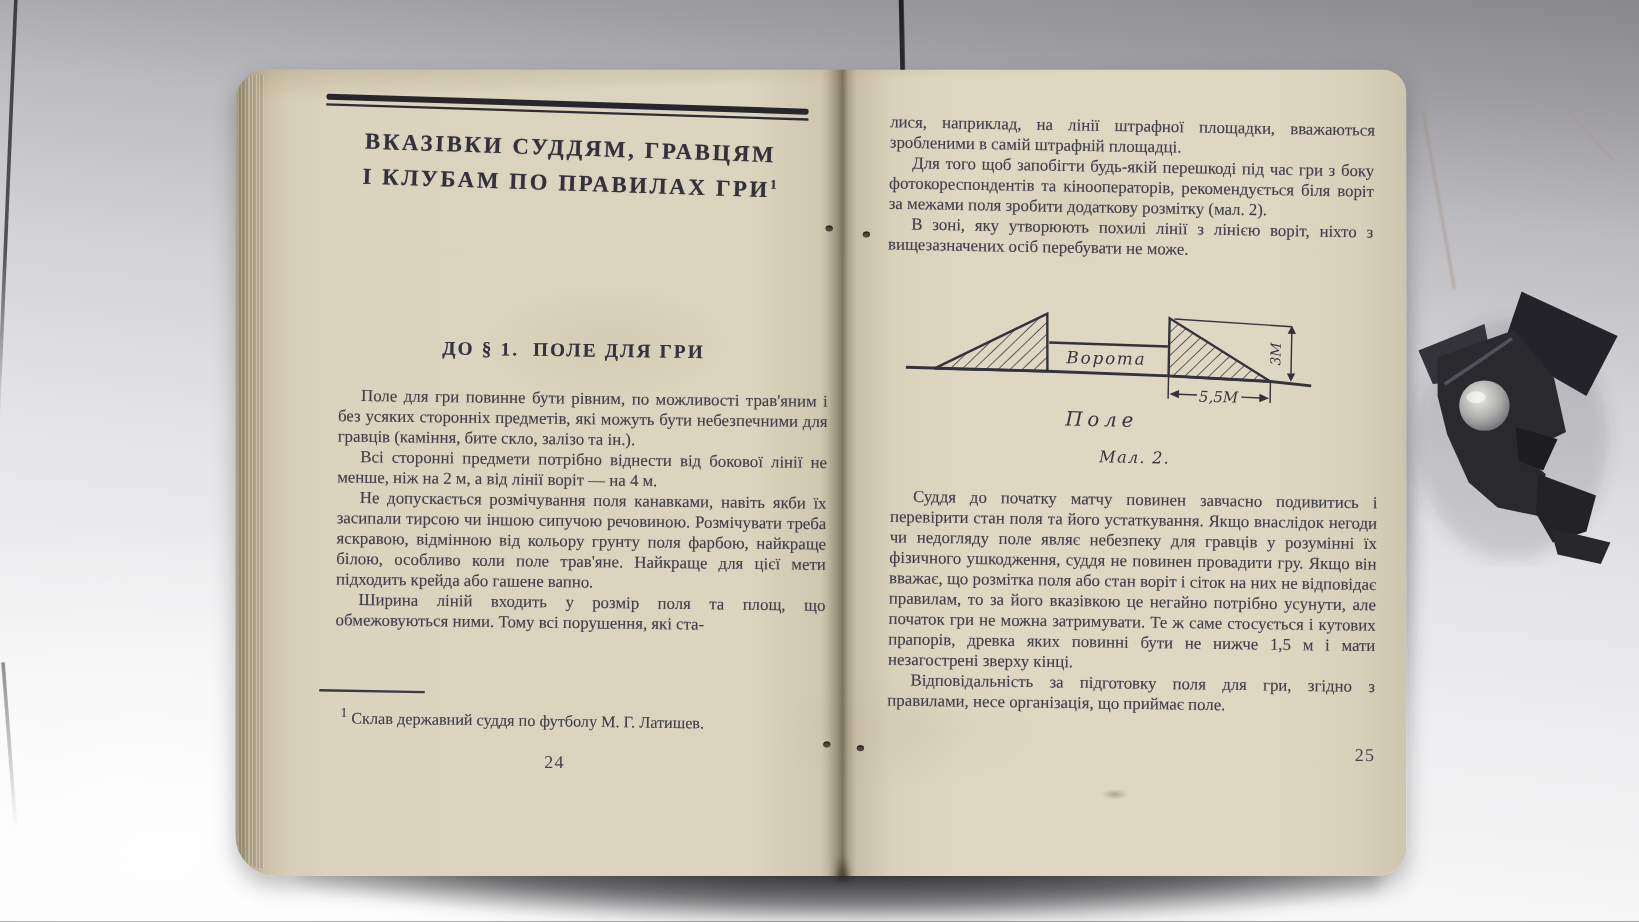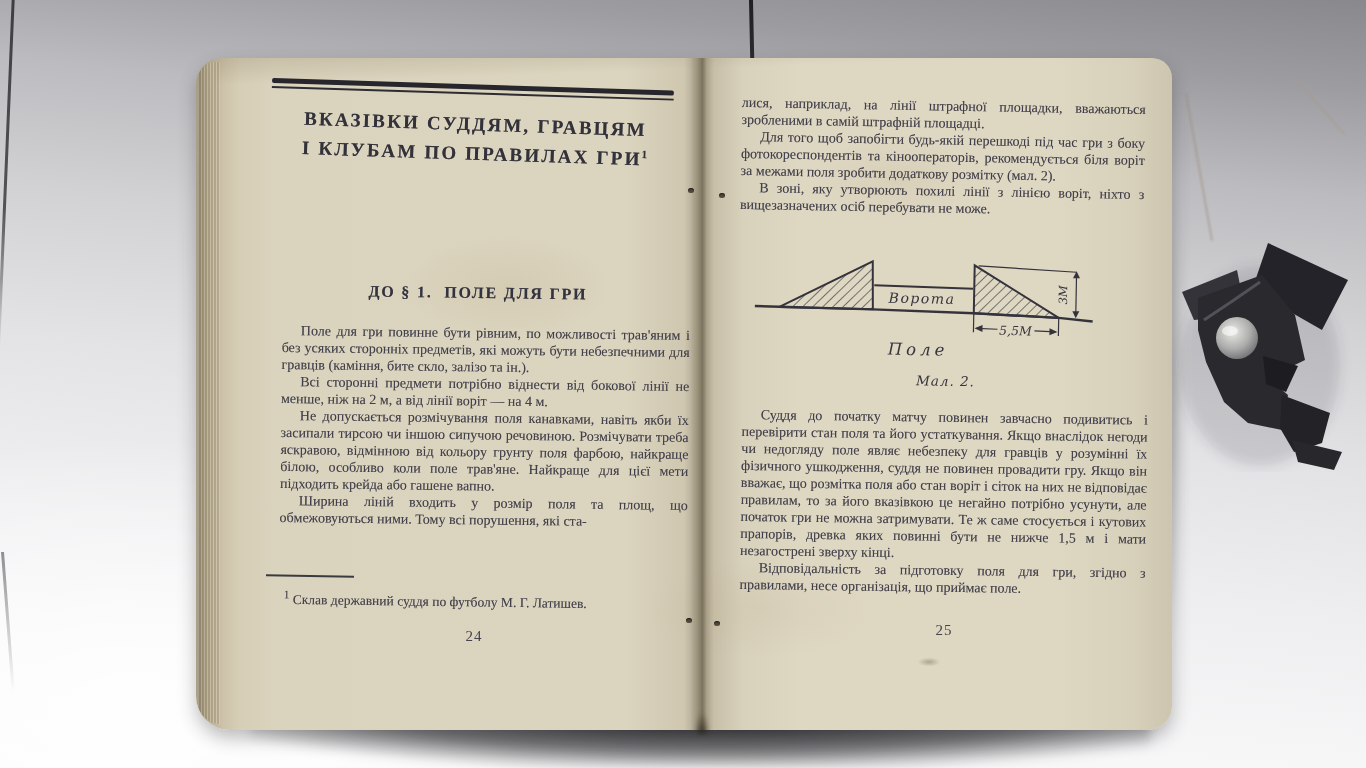--- a/index.html
+++ b/index.html
@@ -78,22 +78,22 @@
   .body-text p.no-indent{text-indent:0;}
   .left-body{position:absolute;left:86px;top:264px;width:408px;
     transform:rotate(.7deg);transform-origin:left top;}
   .foot-rule{position:absolute;left:70px;top:517px;width:88px;height:2px;background:#3a3a42;
     transform:rotate(1deg);}
   .footnote{position:absolute;left:66px;top:528px;width:336px;font-size:13.5px;line-height:16.5px;
     transform:rotate(.8deg);transform-origin:left top;color:#413f4a;text-align:justify;
     text-shadow:0 0 .5px rgba(65,63,74,.4);}
   .footnote .fn-body{text-indent:22px;display:block;}
   .pagenum{position:absolute;text-align:center;font-size:15px;letter-spacing:1px;color:#45434e;}
-  .pagenum-left{left:78px;top:570px;width:400px;}
-  .pagenum-right{left:546px;top:564px;width:404px;}
+  .pagenum-left{left:66px;top:570px;width:400px;}
+  .pagenum-right{left:546px;top:564px;width:404px;text-align:right;}
 
   
   .right-body-top{position:absolute;left:546px;top:36px;width:404px;
     transform:rotate(1deg);transform-origin:left top;}
   .figure-svg{position:absolute;left:556px;top:190px;
     transform:rotate(1.1deg);transform-origin:left top;}
   .right-body-bottom{position:absolute;left:546px;top:348px;width:406px;
     transform:rotate(.8deg);transform-origin:left top;}
   .smudge{position:absolute;left:718px;top:598px;width:30px;height:12px;
     background:radial-gradient(50% 50% at 50% 50%, rgba(110,104,88,.45), rgba(110,104,88,0) 75%);}

